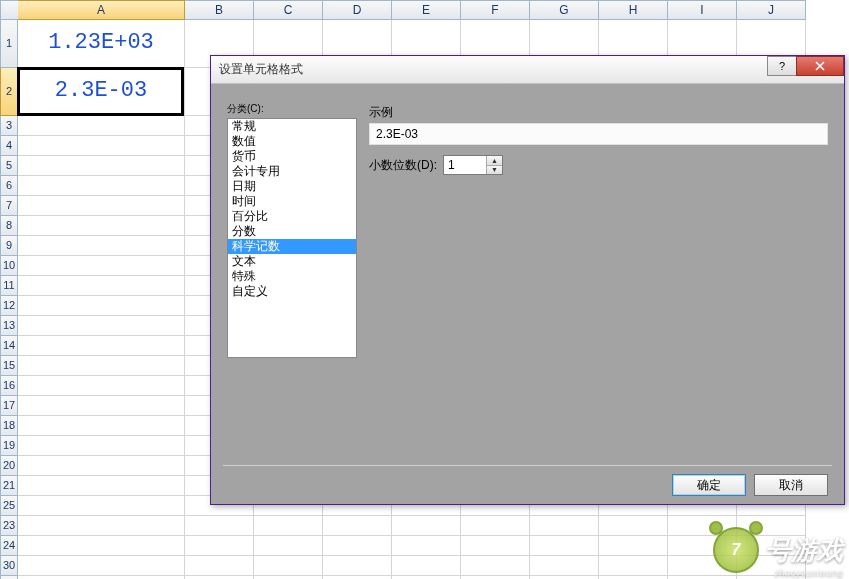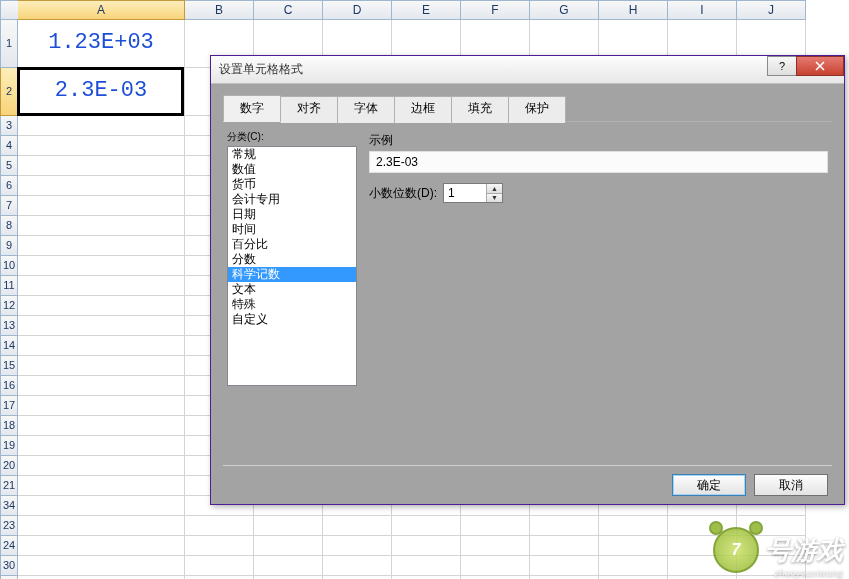--- a/index.html
+++ b/index.html
@@ -108,21 +108,21 @@
         <div class="row-h">12</div>
         <div class="row-h">13</div>
         <div class="row-h">14</div>
         <div class="row-h">15</div>
         <div class="row-h">16</div>
         <div class="row-h">17</div>
         <div class="row-h">18</div>
         <div class="row-h">19</div>
         <div class="row-h">20</div>
         <div class="row-h">21</div>
-        <div class="row-h">34</div>
+        <div class="row-h">25</div>
         <div class="row-h">23</div>
         <div class="row-h">24</div>
         <div class="row-h">30</div>
         <div class="row-h">26</div>
       </div>
     <div class="cells" id="cells">
       <div class="active-cell" style="left:-1px; top:47px; width:167px; height:49px;"></div>
     <div class="cell-row">
           <div class="cell cA rbig val">1.23E+03</div>
           <div class="cell cS rbig"></div>
@@ -447,28 +447,20 @@
           <span>?</span>
         </div>
       <div class="tb-btn close">
         <svg viewBox="0 0 10 10">
             <path d="M1 1 L9 9 M9 1 L1 9" stroke="#fff" stroke-width="1.6"></path>
           </svg>
       </div>
     </div>
   </div>
   <div class="dlg-body">
-    <div class="tabs" id="tabs">
-        <div class="tab active">数字</div>
-        <div class="tab">对齐</div>
-        <div class="tab">字体</div>
-        <div class="tab">边框</div>
-        <div class="tab">填充</div>
-        <div class="tab">保护</div>
-      </div>
     <div class="tab-content">
       <div class="left-col">
         <div class="cat-label">分类(C):</div>
         <div class="cat-list" id="catlist">
             <div class="cat-item">常规</div>
             <div class="cat-item">数值</div>
             <div class="cat-item">货币</div>
             <div class="cat-item">会计专用</div>
             <div class="cat-item">日期</div>
             <div class="cat-item">时间</div>

